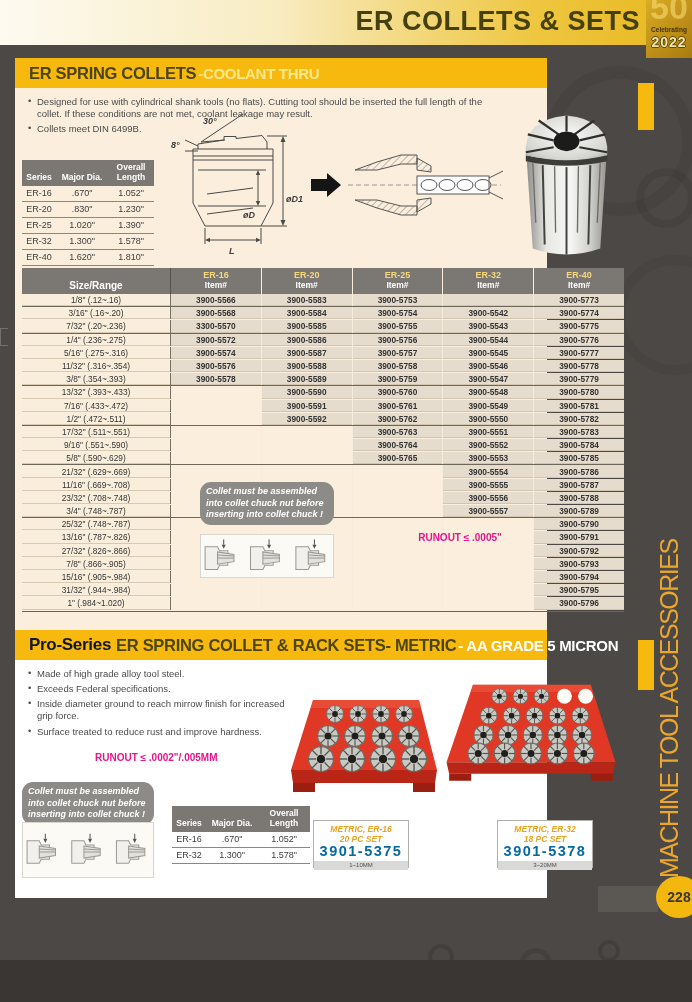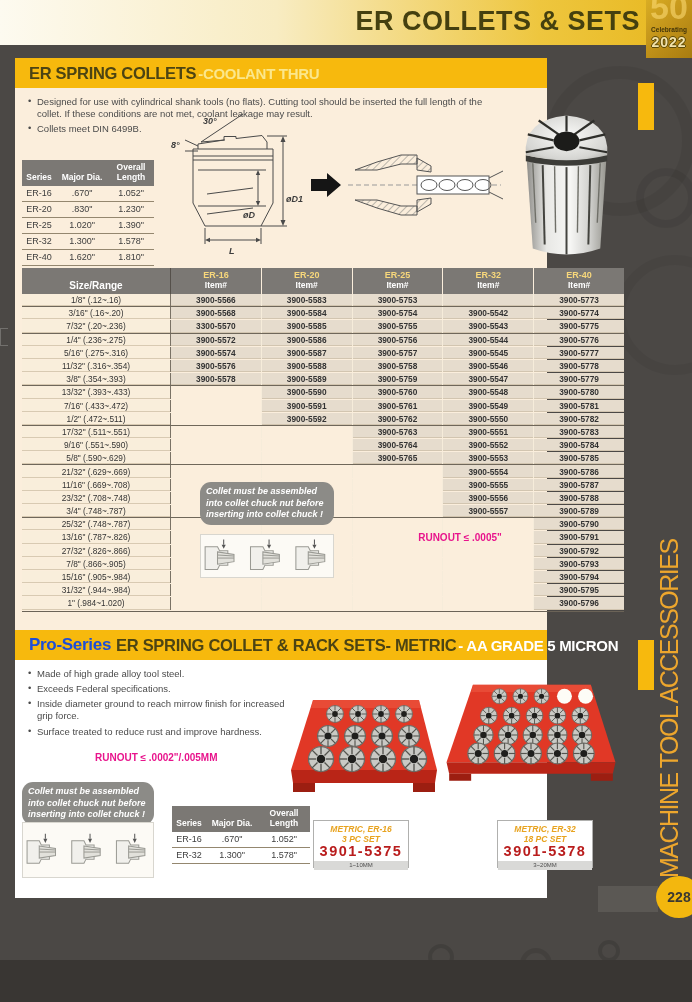--- a/index.html
+++ b/index.html
@@ -41,21 +41,21 @@
   .pagecircle { position:absolute; left:656px; top:876px; width:46px; height:42px; border-radius:50%;
     background:#f3b70e; z-index:3; display:flex; align-items:center; justify-content:center;
     font-size:14px; font-weight:bold; color:#3b3832; }
 
   
   .card { position:absolute; left:15px; width:532px; z-index:2; }
   .card1 { top:58px;  height:572px; background:#fbeedc; }
   .card2 { top:630px; height:268px; background:#ffffff; }
   .secbar { position:absolute; left:0; top:0; width:100%; height:30px; background:#f7b90d;
     display:flex; align-items:center; padding-left:14px; white-space:nowrap; }
-  .secbar .t0 { font-size:17px; font-weight:bold; color:#1d4ed8; margin-right:5px; letter-spacing:-.3px; }
+  .secbar .t0 { font-size:17px; font-weight:bold; color:#0f172a; margin-right:5px; letter-spacing:-.3px; }
   .secbar .t1 { font-size:16.5px; font-weight:bold; color:#4c4413; letter-spacing:-.3px; }
   .secbar .t2 { font-size:15px;  font-weight:bold; color:#fbe78c; letter-spacing:-.3px; margin-left:2px; }
   .secbar .t2w { color:#ffffff; }
 
   .bullets { list-style:none; position:absolute; }
   .bullets li { position:relative; padding-left:10px; font-size:9.5px; color:#4b4b4b;
     line-height:1.28; margin-bottom:3px; }
   .bullets li:before { content:"•"; position:absolute; left:1px; top:-1px; }
   .bullets1 { left:12px; top:38px; width:468px; }
   .bullets2 { left:12px; top:38px; width:276px; }
@@ -110,21 +110,21 @@
   .photo   { position:absolute; left:488px; top:45px; width:129px; height:162px; }
   .rack1   { position:absolute; left:268px; top:60px; width:162px; height:106px; }
   .rack2   { position:absolute; left:428px; top:48px; width:176px; height:114px; }
   .diagram text { font-size:9px; fill:#3d3d3d; font-style:italic; font-weight:bold; }
 
   
   .setbox { position:absolute; width:96px; height:48px; border:1.5px solid #b0b0ae; background:#fff;
     text-align:center; z-index:3; }
   .setbox .nm, .setbox .pc { color:#e8a31f; font-size:8.5px; font-weight:bold; font-style:italic; line-height:1.2; }
   .setbox .nm { margin-top:3px; }
-  .setbox .it { color:#b91c1c; font-size:14.5px; font-weight:bold; letter-spacing:1.5px; line-height:1.1; }
+  .setbox .it { color:#0369a1; font-size:14.5px; font-weight:bold; letter-spacing:1.5px; line-height:1.1; }
   .setbox .rg { background:#d9d9d7; color:#4f4f4f; font-size:6px; height:9px; line-height:9px; margin-top:1px; }
   .set1 { left:298px; top:190px; }
   .set2 { left:482px; top:190px; }
 </style>
 </head>
 <body>
 
 <div id="page">
 
   <svg width="0" height="0" style="position:absolute" aria-hidden="true">
@@ -638,21 +638,21 @@
         <use href="#cface" transform="translate(40,82) scale(1.18)"></use>
           <use href="#cface" transform="translate(70,82) scale(1.18)"></use>
         <use href="#cface" transform="translate(100,82) scale(1.18)"></use>
           <use href="#cface" transform="translate(130,82) scale(1.18)"></use>
         <use href="#cface" transform="translate(160,82) scale(1.18)"></use>
       </g>
     </svg>
 
     <div class="setbox set1">
       <div class="nm">METRIC, ER-16</div>
-      <div class="pc">3 PC SET</div>
+      <div class="pc">20 PC SET</div>
       <div class="it">3901-5375</div>
       <div class="rg">1~10MM</div>
     </div>
     <div class="setbox set2">
       <div class="nm">METRIC, ER-32</div>
       <div class="pc">18 PC SET</div>
       <div class="it">3901-5378</div>
       <div class="rg">3~20MM</div>
     </div>
   </div>

